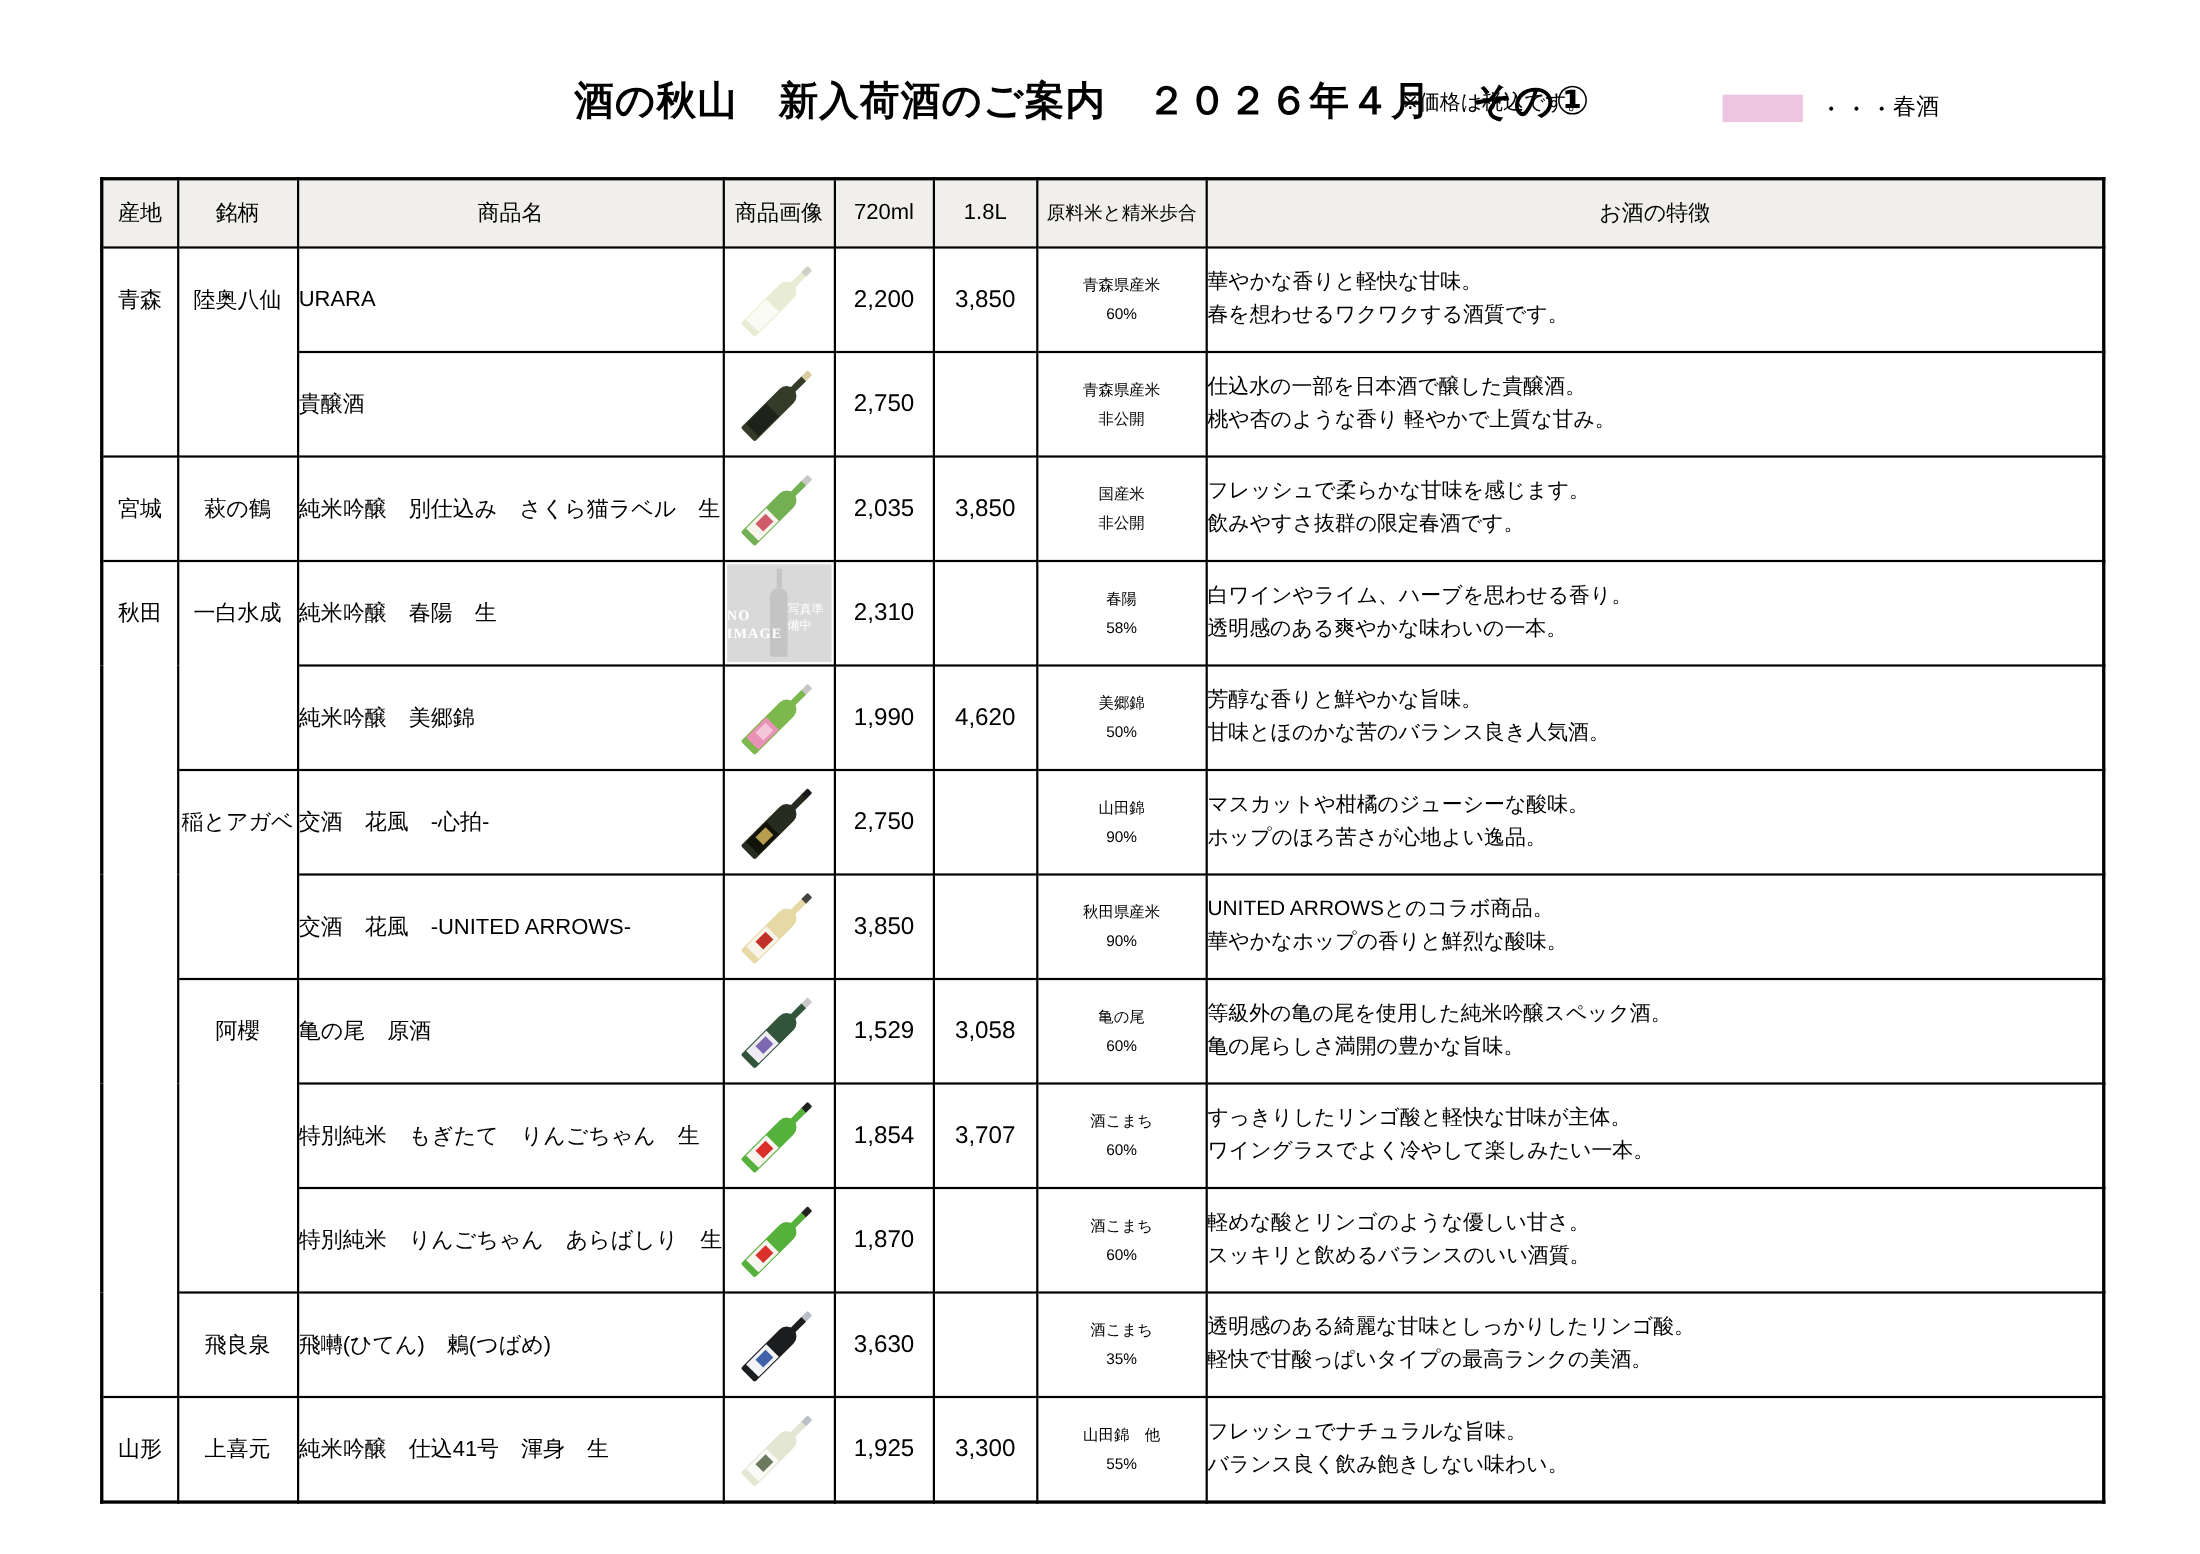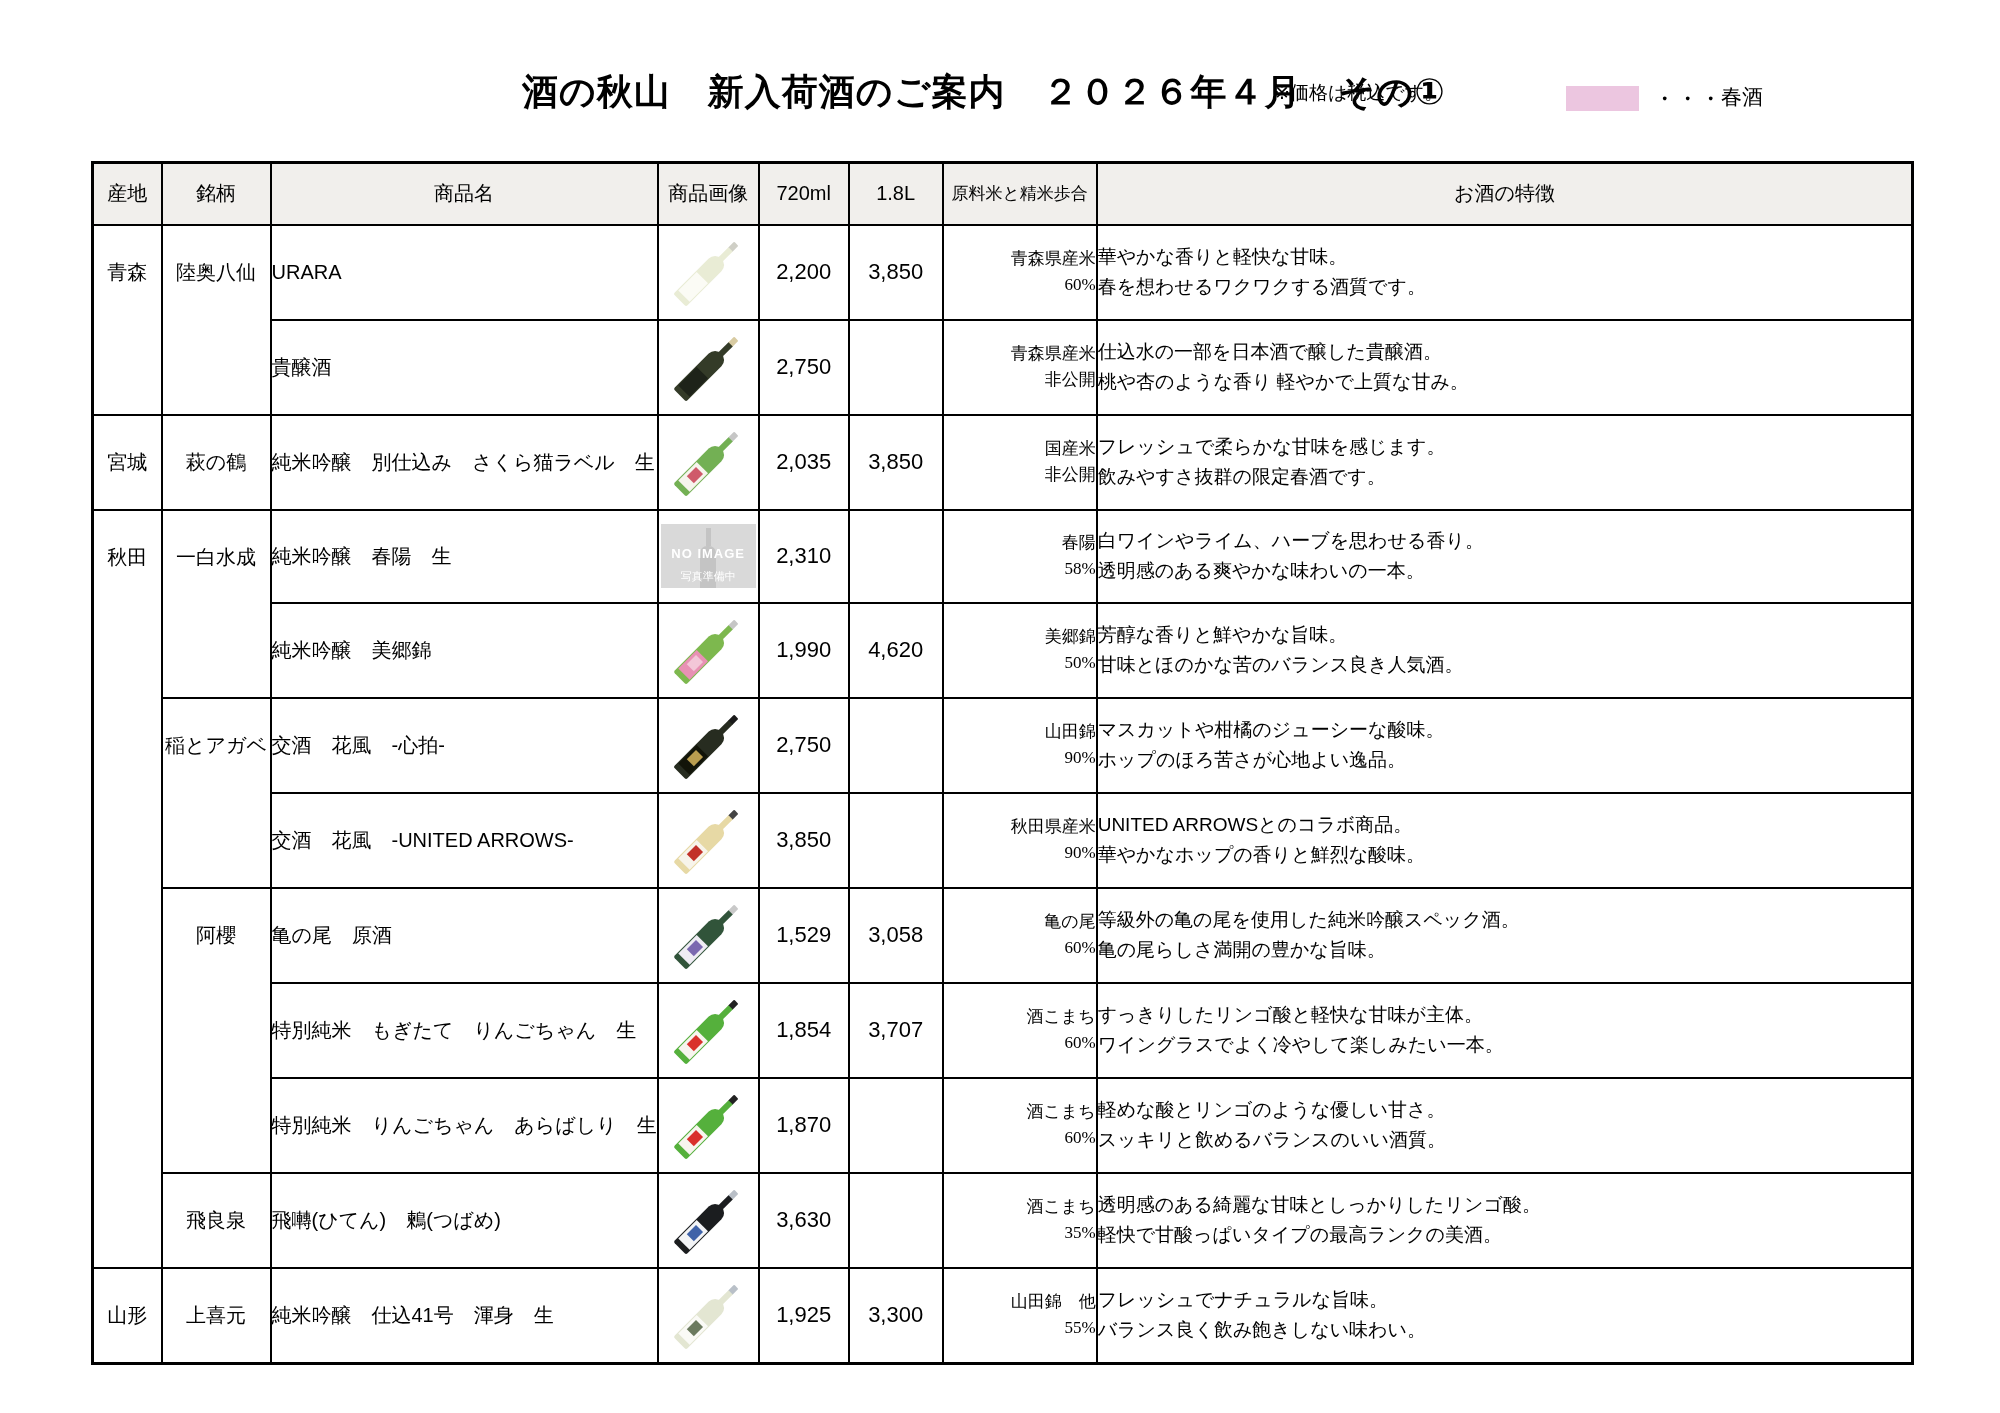--- a/index.html
+++ b/index.html
@@ -25,39 +25,39 @@
   table.sheet th,table.sheet td{border:2px solid #000;padding:0;background:#fff;}
   thead tr{height:62px;border-radius:19px;}
   tbody tr{height:93px;}
   th{background:#f1efec !important;font-weight:400;font-size:20px;text-align:center;}
   th.small{font-size:17px;}
   td.region,td.brand{vertical-align:top;text-align:center;font-size:20px;}
   .fr{height:93px;display:flex;align-items:center;justify-content:center;white-space:nowrap;}
   td.name{vertical-align:middle;text-align:left;padding-left:10px;font-size:20px;white-space:nowrap;overflow:hidden;}
   td.hl{background:var(--spring,#ecc6e0);}
   td.price{vertical-align:middle;text-align:center;font-size:22px;}
-  td.rice{vertical-align:middle;text-align:right;font-size:17px;line-height:26px;font-family:Liberation Serif, serif;}
+  td.rice{vertical-align:middle;text-align:center;font-size:14px;line-height:26px;}
   td.feature{vertical-align:middle;text-align:left;padding-left:9px;font-size:19px;line-height:30px;}
   td.diag{
     background-image:linear-gradient(to bottom right,
       transparent calc(50% - 1px),#a9a9a9 calc(50% - 1px),
       #a9a9a9 calc(50% + 1px),transparent calc(50% + 1px));
   }
   
   td.img{vertical-align:middle;}
   .bwrap{height:93px;display:flex;align-items:center;justify-content:center;}
   .bottle{position:relative;width:20px;height:80px;transform:rotate(45deg);}
   .b-cap{position:absolute;top:0;left:7px;width:6px;height:9px;background:var(--cap,#999);border-radius:1px;}
   .b-neck{position:absolute;top:8px;left:7px;width:6px;height:15px;background:var(--body,#888);}
   .b-body{position:absolute;top:21px;left:1px;width:18px;height:59px;background:var(--body,#888);border-radius:9px 9px 2px 2px;}
   .b-label{position:absolute;top:48px;left:2px;width:16px;height:26px;background:var(--label,#eee);}
   .b-accent{position:absolute;top:52px;left:5px;width:10px;height:13px;background:var(--accent,transparent);}
   
-  .noimg{position:relative;margin:2px;height:64px;background:#d9d9d9;overflow:hidden;
-         display:flex;flex-direction:column;align-items:center;}
+  .noimg{position:relative;margin:2px;height:89px;background:#d9d9d9;overflow:hidden;
+         display:flex;flex-direction:row;align-items:center;font-family:Liberation Serif, serif;}
   .sil{position:absolute;left:50%;top:4px;transform:translateX(-50%);width:16px;height:82px;}
   .sil-neck{width:5px;height:18px;margin:0 auto;background:#c4c4c4;}
   .sil-body{width:16px;height:62px;background:#c4c4c4;border-radius:7px 7px 2px 2px;}
   .ni1{position:relative;margin-top:22px;font-size:13px;font-weight:700;color:#fff;letter-spacing:1px;}
   .ni2{position:relative;margin-top:8px;font-size:11px;color:#fff;}
 </style>
 </head>
 <body style="--spring: #ecc6e0;">
 
 <div class="pagehead">

